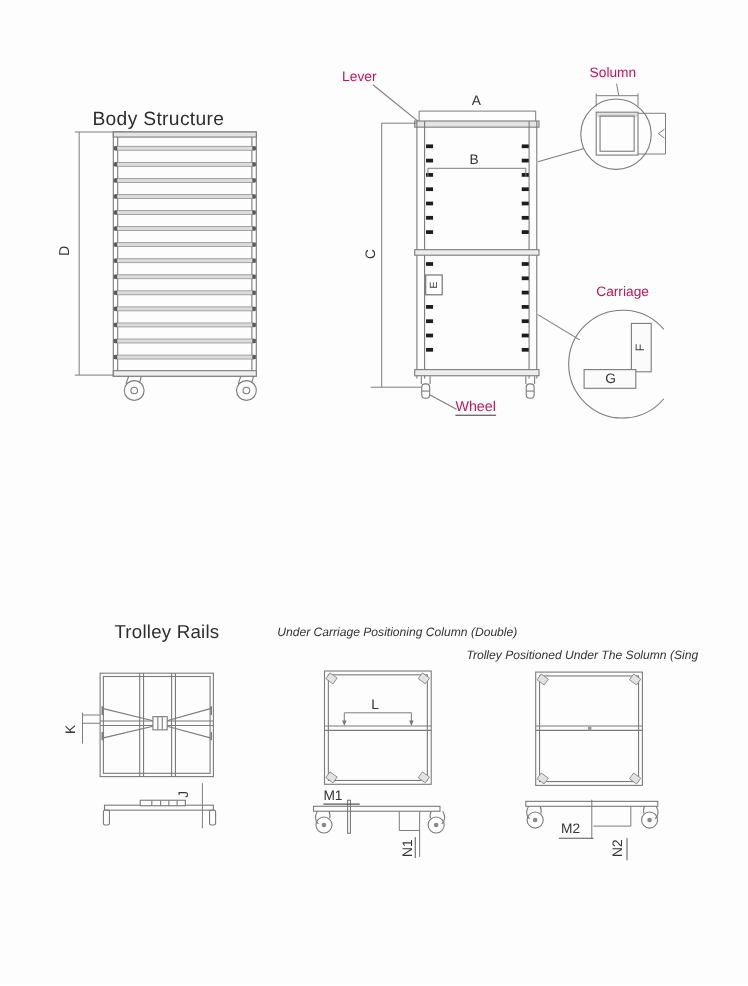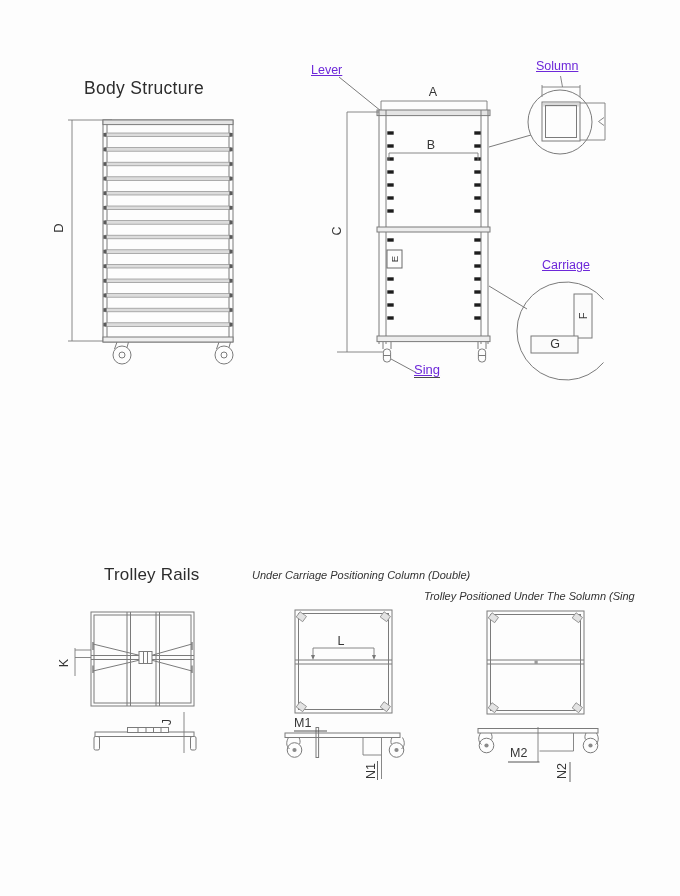--- a/index.html
+++ b/index.html
@@ -7,25 +7,25 @@
     position:relative; width:680px; height:896px; overflow:hidden;
     background:#fdfdfd;
     font-family:"Liberation Sans", sans-serif;
     color:#3a3a3a;
   }
   svg.art { position:absolute; left:0; top:0; }
   .lbl { position:absolute; white-space:nowrap; line-height:1; color:#3a3a3a; }
   .center { transform:translate(-50%,-50%); }
   .vlabel { transform:translate(-50%,-50%) rotate(-90deg); }
   .u { border-bottom:1.2px solid #4a4a4a; padding-bottom:1px; }
-  .title-lg { font-size:17.5px; color:#2d2d2d; letter-spacing:.3px; }
+  .title-lg { font-size:17.5px; color:#2d2d2d; letter-spacing:.3px;margin-top:20px; }
   .title-md { font-size:17px; color:#2d2d2d; letter-spacing:.2px; }
   .title-sm { font-size:11px; color:#333333;font-style:italic; }
   .dim { font-size:12.5px; color:#353535; }
-  .callout { font-size:12.5px; color:#6d28d9;text-decoration:underline; }
+  .callout { font-size:12.5px; color:#be185d; }
 </style>
 </head>
 <body>
 
 <div class="stage">
 
   <svg class="art" width="680" height="896" viewBox="0 0 680 896" fill="none" stroke="#7b7b7b" stroke-width="1">
     <defs>
       <g id="shelf">
         <rect x="105" y="0" width="126" height="3.6" fill="#dcdcdc" stroke="#8e8e8e" stroke-width="0.7"></rect>
@@ -218,21 +218,21 @@
       <path d="M573.5 733 V751 M539.5 751 H573.5" stroke-width="0.9"></path>
       <path d="M570 762 V782" stroke="#555555" stroke-width="0.9"></path>
     </g>
   </svg>
 
   <div class="lbl title-lg" style="left:84px;top:80px">Body Structure</div>
 
   <div class="lbl callout" style="left:311px;top:64px">Lever</div>
   <div class="lbl callout" style="left:536px;top:60px">Solumn</div>
   <div class="lbl callout" style="left:542px;top:259px">Carriage</div>
-  <div class="lbl callout u" style="left:414px;top:363px;font-size:13px">Sing</div>
+  <div class="lbl callout u" style="left:414px;top:363px;font-size:13px">Wheel</div>
 
   <div class="lbl dim center" style="left:433px;top:92px">A</div>
   <div class="lbl dim center" style="left:431px;top:145px">B</div>
   <div class="lbl dim vlabel" style="left:337px;top:231px">C</div>
   <div class="lbl dim vlabel" style="left:58px;top:228px;font-size:13px">D</div>
   <div class="lbl vlabel" style="left:394.5px;top:259px;font-size:9.5px">E</div>
   <div class="lbl vlabel" style="left:583px;top:316px;font-size:11px">F</div>
   <div class="lbl dim center" style="left:555px;top:344px">G</div>
 
   <div class="lbl title-md" style="left:104px;top:566px">Trolley Rails</div>

